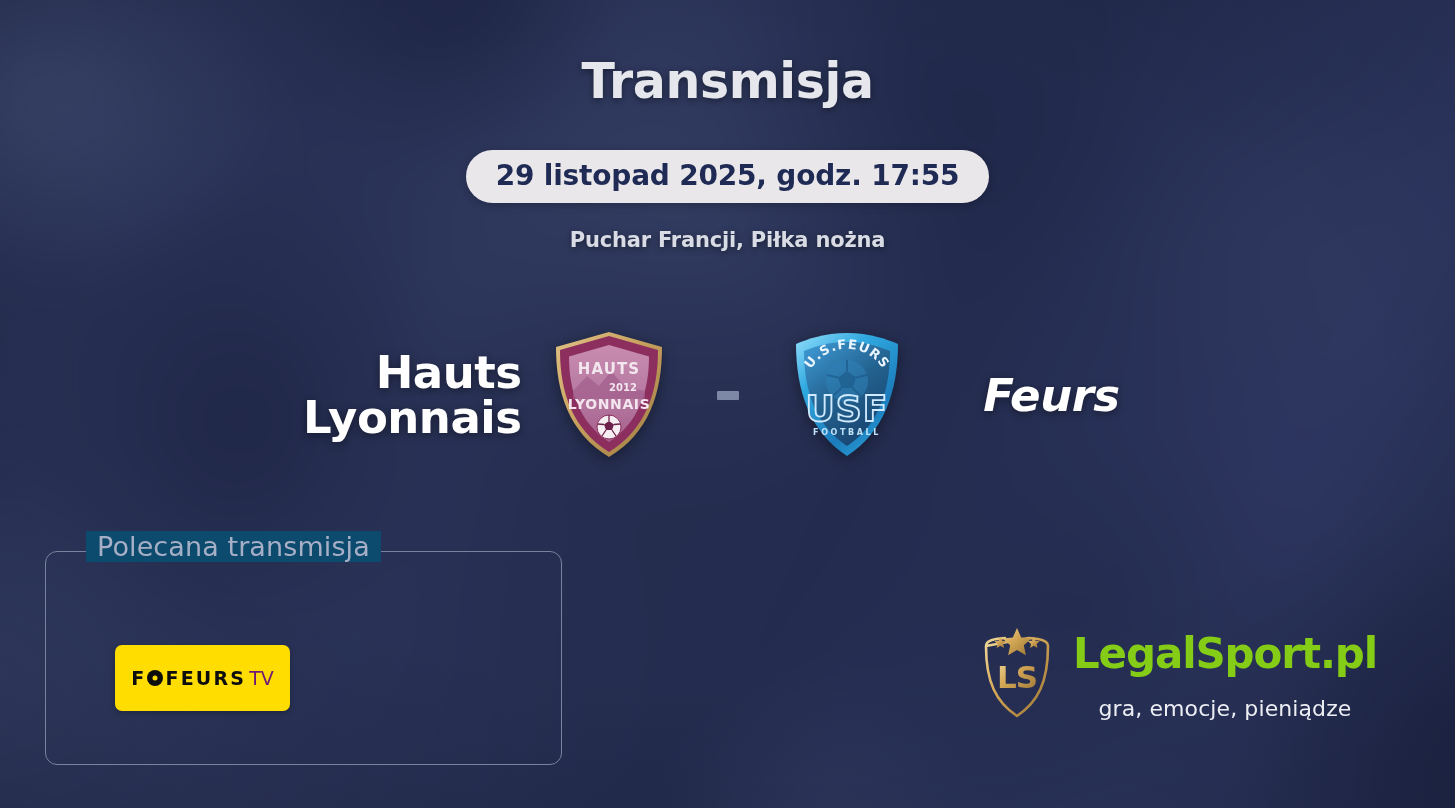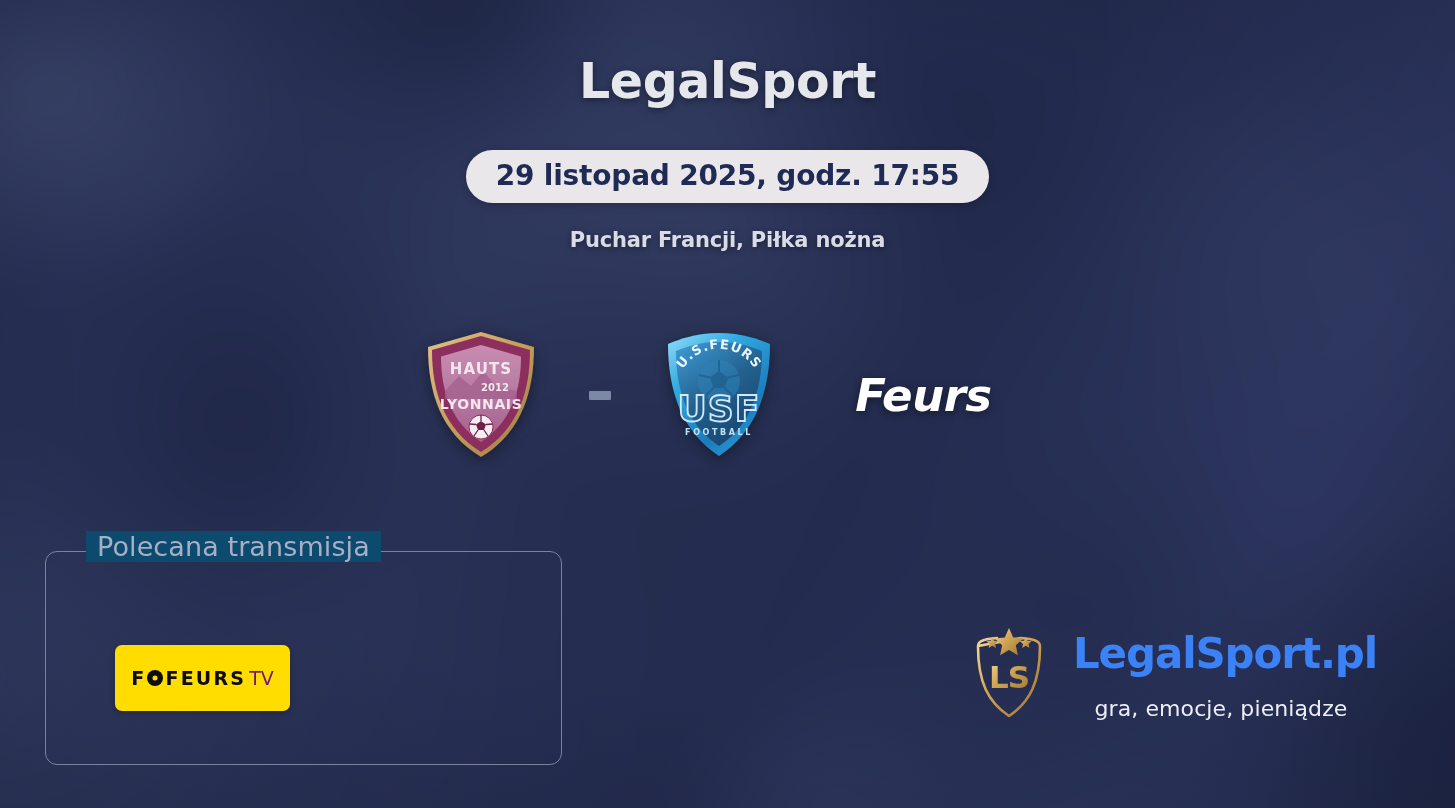--- a/index.html
+++ b/index.html
@@ -145,49 +145,49 @@
   }
 
   
   .ls-logo {
     position: absolute; right: 78px; top: 626px;
     display: flex; align-items: flex-end;
   }
   .ls-shield { margin-right: 17px; }
   .ls-words { display: flex; flex-direction: column; }
   .ls-name {
-    font-size: 42px; font-weight: bold; letter-spacing: -1.1px; color: #3b82f6;
+    font-size: 42px; font-weight: bold; letter-spacing: -1.1px; color: #84cc16;
     line-height: 1.04;
-    margin-left: 8px;
   }
   .ls-tag {
     font-size: 22px; color: #eceef3; letter-spacing: .1px; line-height: 1.2;
     margin-top: 20px; text-align: center;
   }
 </style>
 </head>
 <body>
 
 <div id="stage">
 
   <div id="bg-texture"></div>
   <div id="bg-vignette"></div>
 
   <div id="content">
 
-    <div class="page-title">LegalSport</div>
+    <div class="page-title">Transmisja</div>
 
     <div class="date-pill-wrap">
       <span class="date-pill">29 listopad 2025, godz. 17:55</span>
     </div>
 
     <div class="competition">Puchar Francji, Piłka nożna</div>
 
     <div class="match-row">
 
+      <div class="team-name home">Hauts Lyonnais</div>
 
       <div class="crest-slot">
         <svg class="crest" width="120" height="132" viewBox="0 0 120 132">
           <defs>
             <linearGradient id="hlField" x1="0" y1="0" x2="0" y2="1">
               <stop offset="0%" stop-color="#c98cb0"></stop>
               <stop offset="48%" stop-color="#b77ba3"></stop>
               <stop offset="100%" stop-color="#a5608c"></stop>
             </linearGradient>
             <linearGradient id="hlRim" x1="0" y1="0" x2="1" y2="1">

